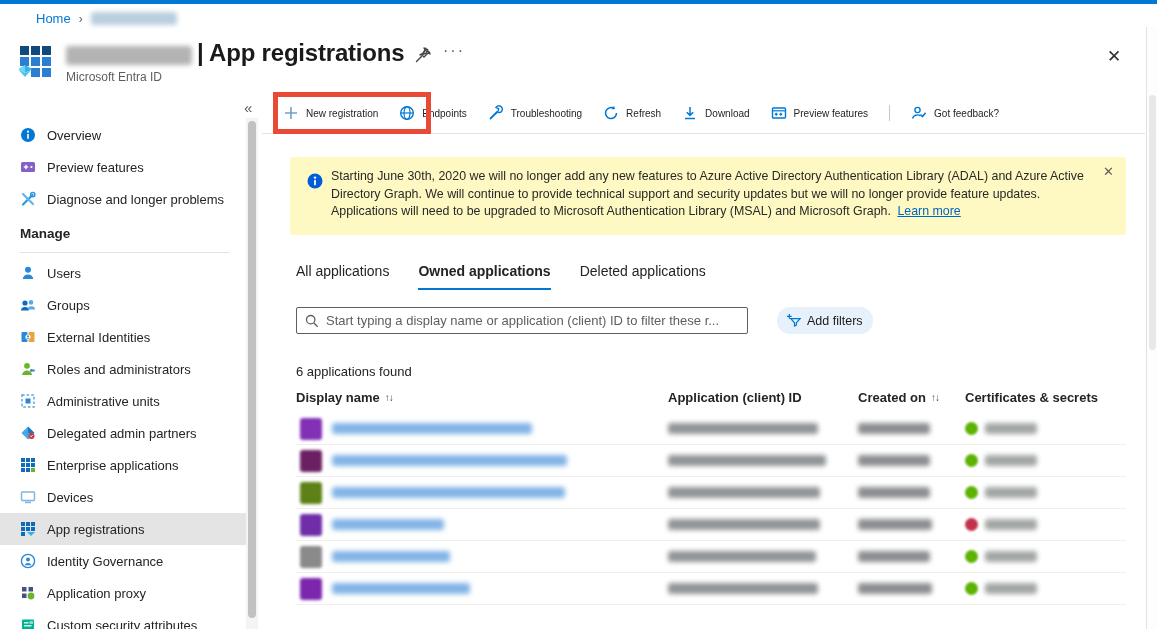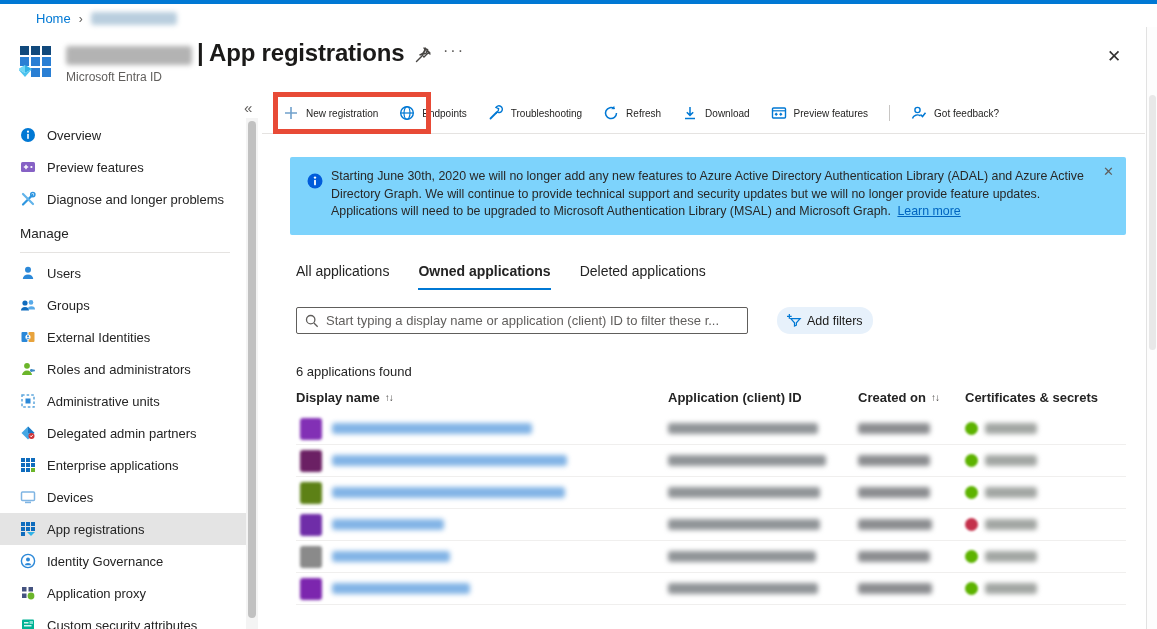--- a/index.html
+++ b/index.html
@@ -27,33 +27,33 @@
 
   
   .sidebar { position:absolute; top:95px; left:0; width:260px; bottom:0; background:#fff; }
   .collapse-btn { position:absolute; top:4px; left:244px; color:#605e5c; font-size:15px; cursor:pointer; }
   .side-scroll { position:absolute; top:23px; left:246px; width:12px; bottom:0; background:#f4f4f4; }
   .side-thumb { position:absolute; top:3px; left:2px; width:8px; height:497px; background:#c1c1c1; border-radius:4px; }
   .nav { padding-top:24px; width:246px; }
   .nav-item { height:32px; display:flex; align-items:center; gap:11px; padding-left:20px; font-size:13px; color:#242424; cursor:pointer; }
   .nav-item.selected { background:#e4e4e4; }
   .nav-item .ic { width:16px; height:16px; flex:none; display:flex; }
-  .nav-section { margin-top:11px; padding-left:20px; font-size:13.5px; font-weight:400; color:#242424; height:21px; }
+  .nav-section { margin-top:11px; padding-left:20px; font-size:13.5px; font-weight:700; color:#242424; height:21px; }
   .nav-divider { margin:5px 0 4px 20px; width:210px; height:1px; background:#e5e3e1; }
 
   
   .toolbar { position:absolute; top:93px; left:262px; height:40px; display:flex; align-items:center; padding-left:21px; }
   .tb-btn { display:flex; align-items:center; gap:7px; font-size:10px; color:#252423; cursor:pointer; margin-right:21px; white-space:nowrap; }
   .tb-btn .ic { width:16px; height:16px; display:flex; }
   .tb-sep { width:1px; height:16px; background:#c8c6c4; margin-right:21px; }
   .highlight-box { position:absolute; top:92px; left:273px; width:158px; height:42px; border:5px solid #e84a36; z-index:5; pointer-events:none; }
   .toolbar-line { position:absolute; top:133px; left:262px; right:12px; height:1px; background:#e5e3e1; }
 
   
-  .banner { position:absolute; top:157px; left:290px; width:836px; height:78px; background:#7dd3fc; border-radius:2px; }
+  .banner { position:absolute; top:157px; left:290px; width:836px; height:78px; background:#fef9c3; border-radius:2px; }
   .banner .info-ic { position:absolute; top:16px; left:17px; width:16px; height:16px; }
   .banner-text { position:absolute; top:11px; left:41px; width:765px; font-size:12.4px; line-height:17.6px; color:#292827; }
   .banner-link { color:#0065c0; text-decoration:underline; cursor:pointer; margin-left:3px; }
   .banner-close { position:absolute; top:7px; right:12px; color:#605e5c; font-size:13px; cursor:pointer; }
 
   
   .tabs { position:absolute; top:263px; left:296px; display:flex; gap:29px; font-size:14px; }
   .tab { padding-bottom:9px; cursor:pointer; color:#242424; border-bottom:2.5px solid transparent; }
   .tab.active { font-weight:700; border-bottom-color:#0078d4; }
 

